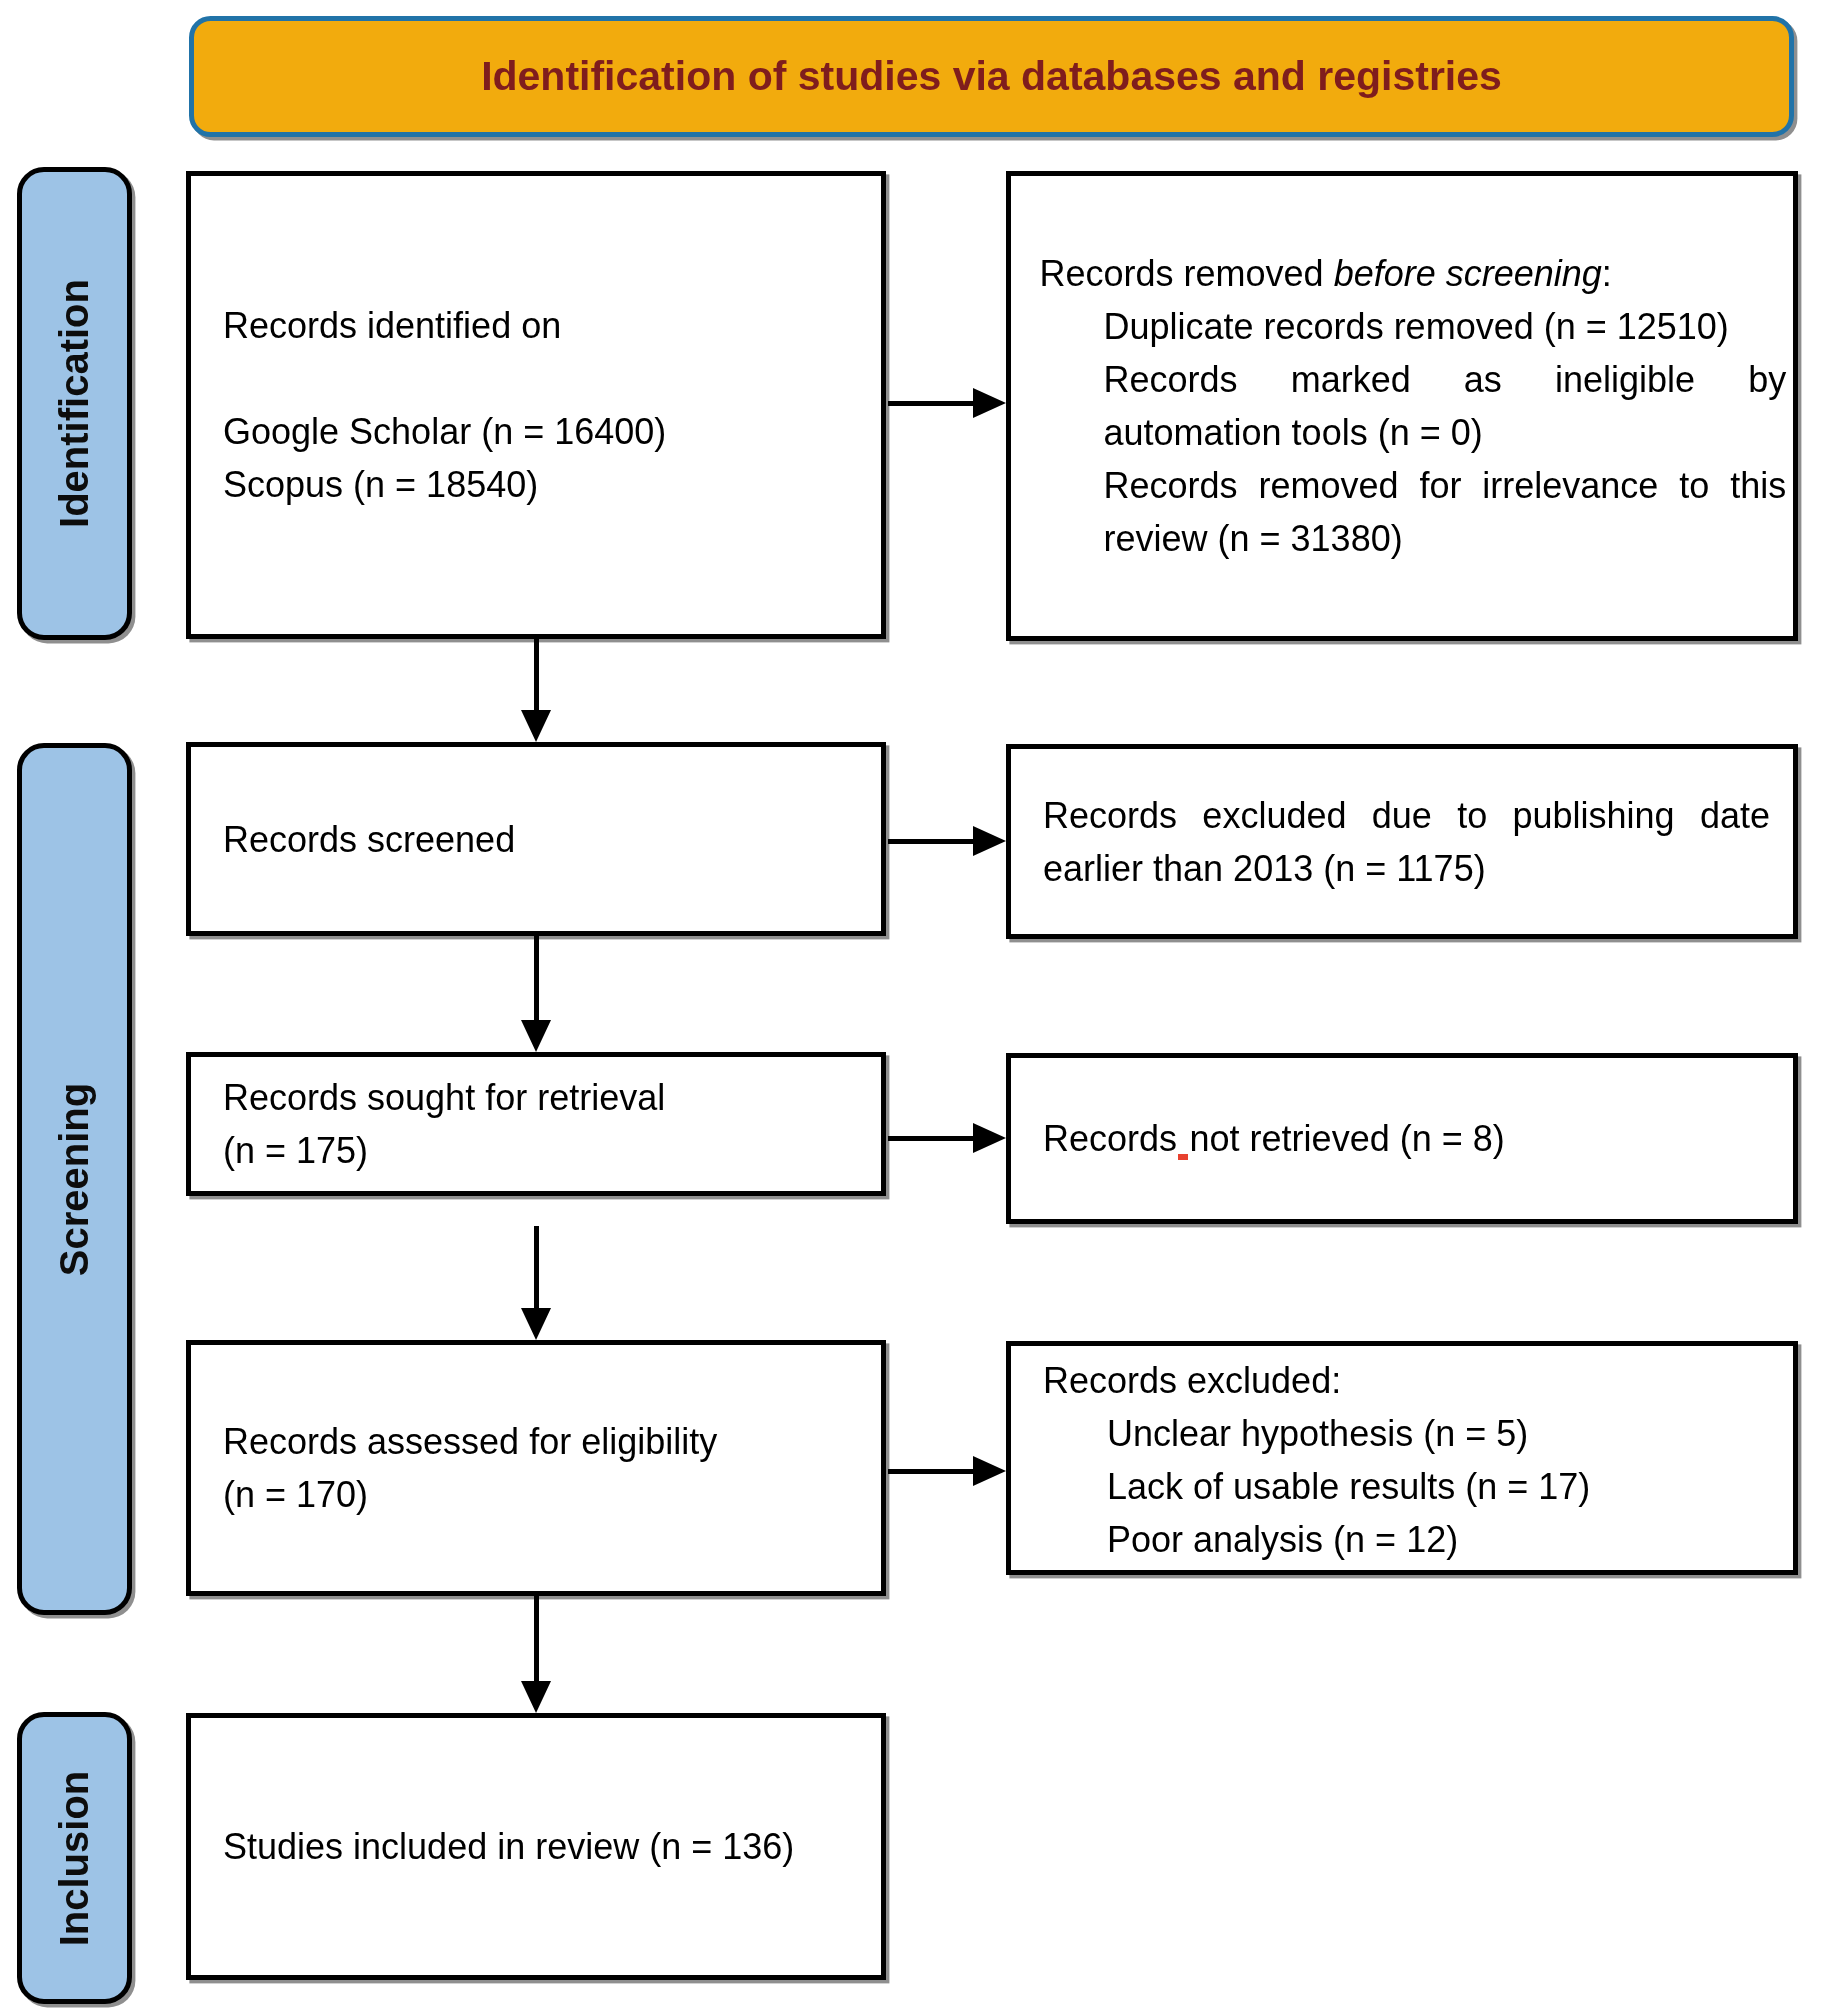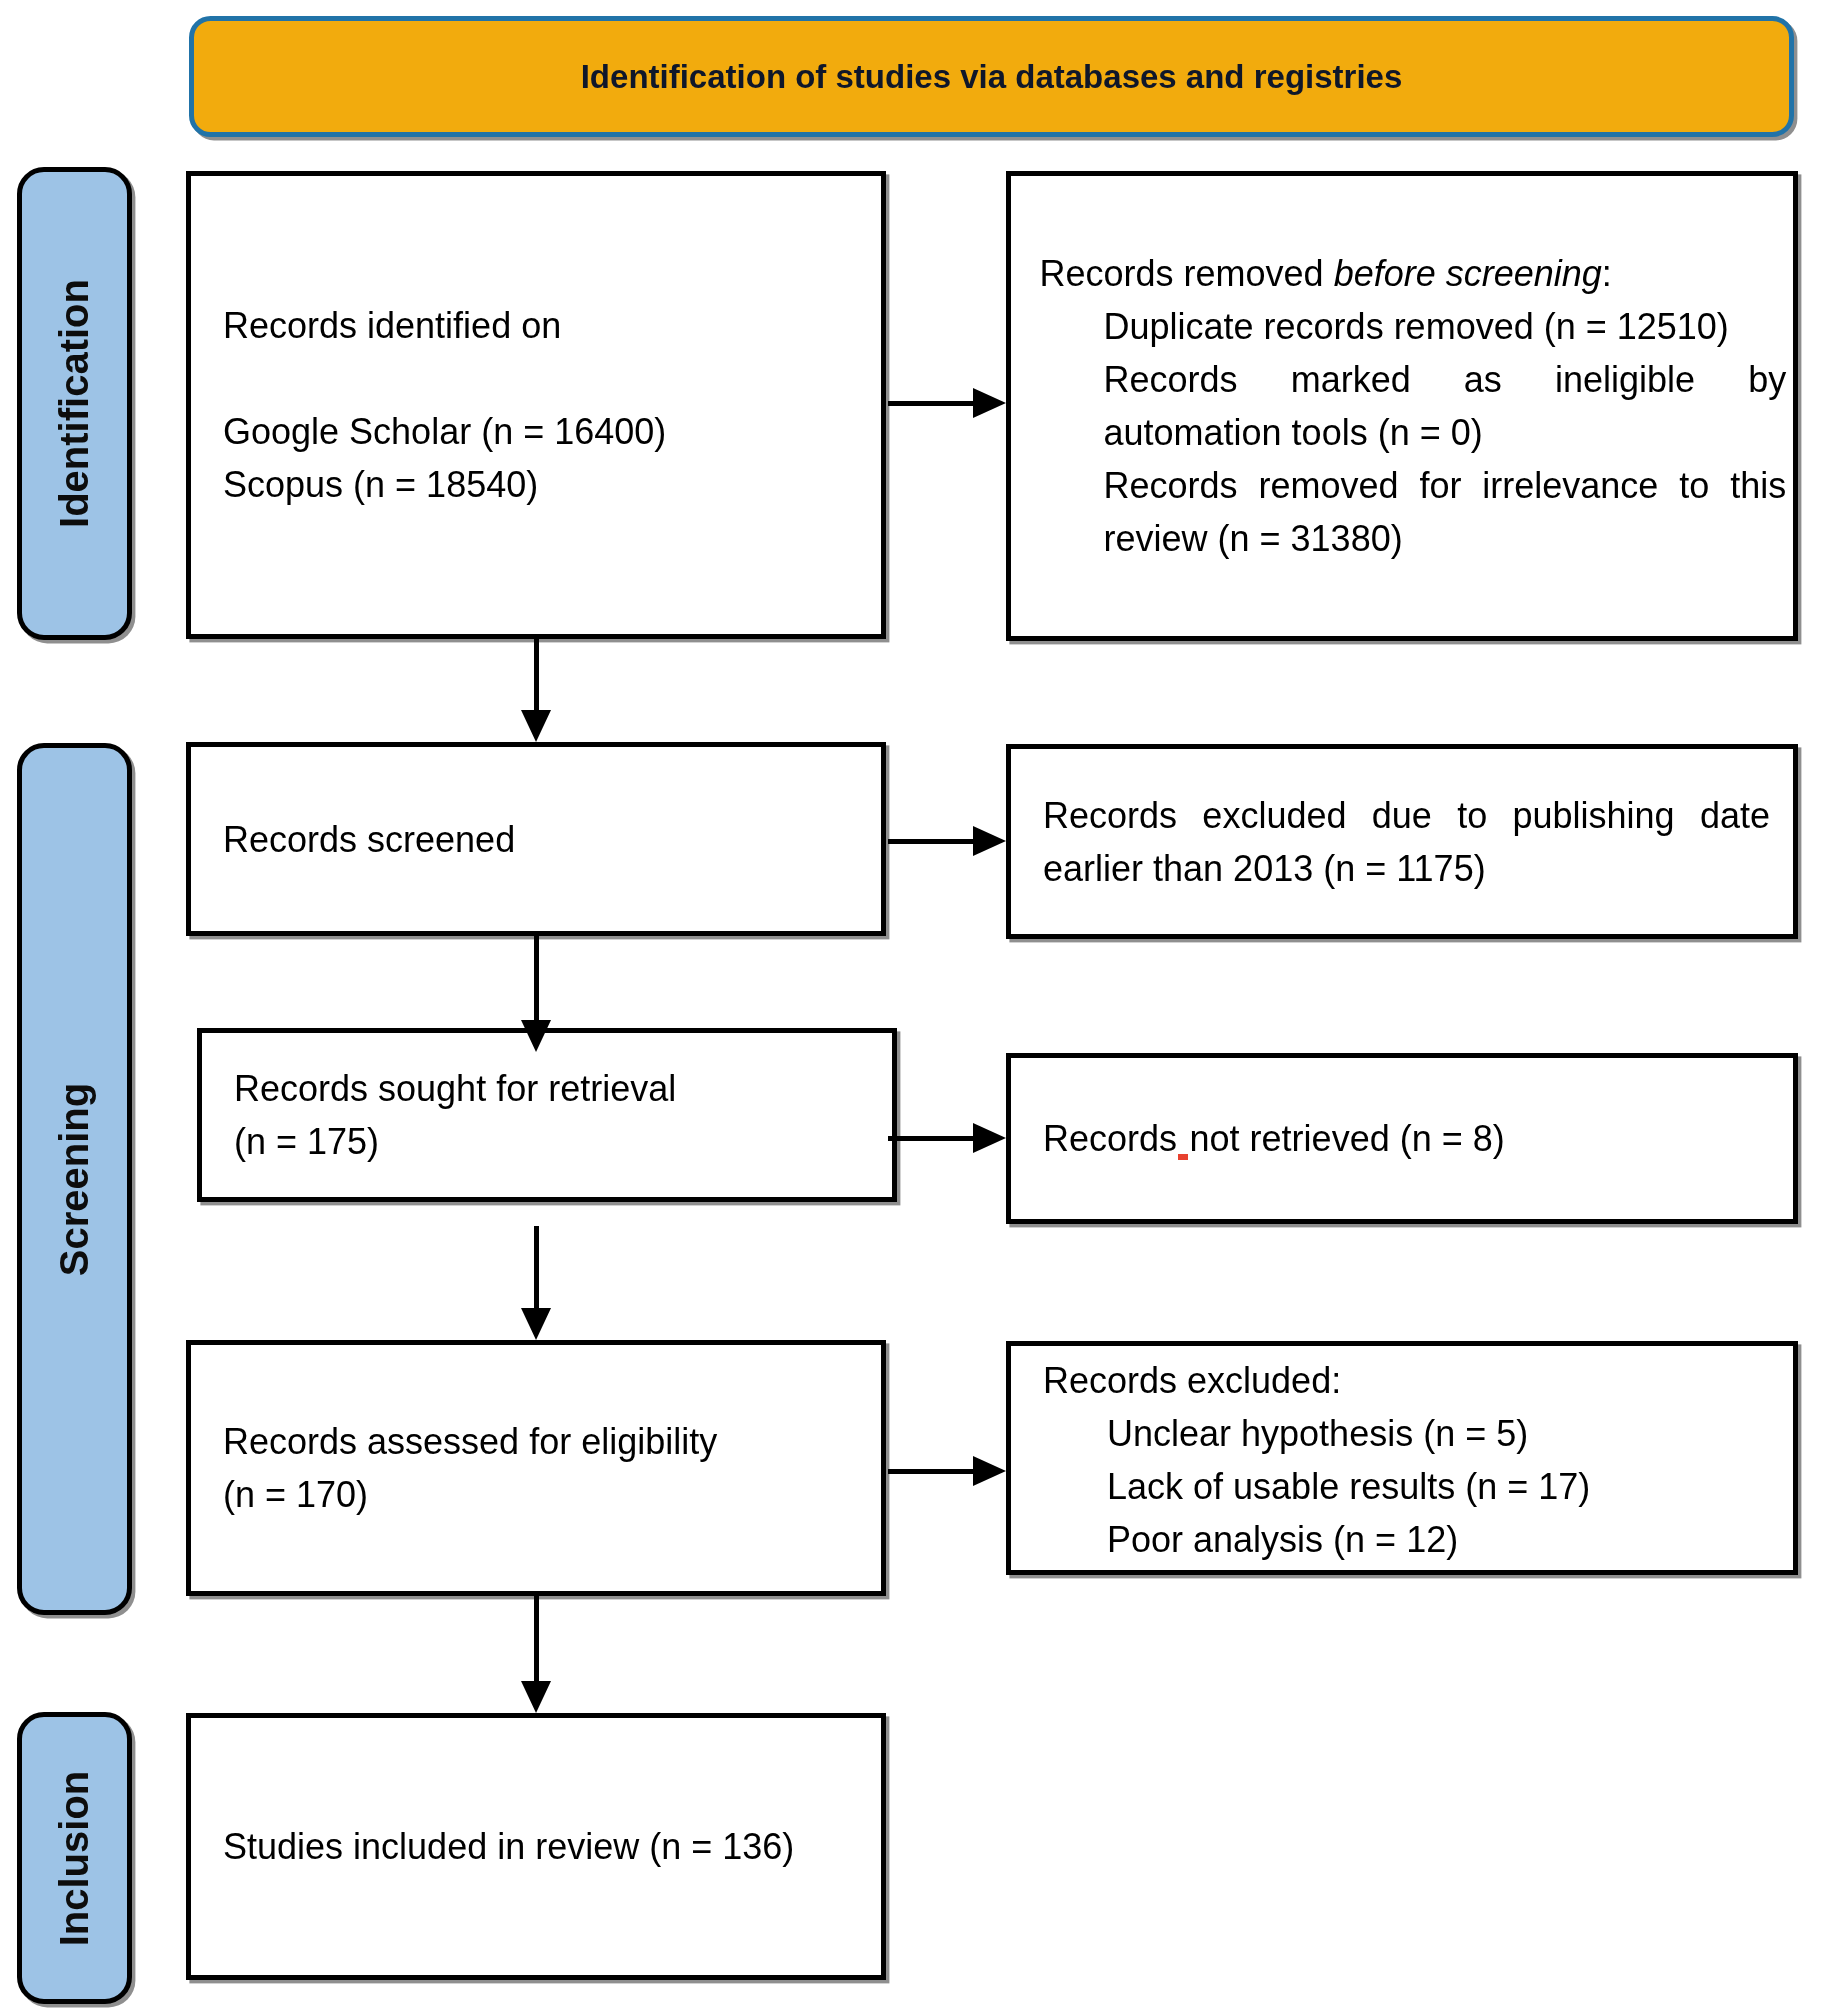--- a/index.html
+++ b/index.html
@@ -13,21 +13,21 @@
 
   
   .banner{
     left:189px;top:16px;width:1605px;height:121px;
     background:#F2AB0D;
     border:5.1px solid #2173A8;
     border-radius:21.6px;
     display:flex;align-items:center;justify-content:center;
     box-shadow:3.4px 3.4px 0 #8f8f8f;
   }
-  .banner span{font-size:33px;font-weight:bold;color:#0f172a;}
+  .banner span{font-size:41px;font-weight:bold;color:#7f1d1d;}
 
   
   .stage{
     left:17px;width:115px;
     background:#9DC3E6;
     border:5.7px solid #000;
     border-radius:27px;
     display:flex;align-items:center;justify-content:center;
     overflow:hidden;
     box-shadow:3.4px 3.4px 0 #8f8f8f;
@@ -48,21 +48,21 @@
     border:5.1px solid #000;
     display:flex;flex-direction:column;justify-content:center;
     font-size:36px;line-height:53px;
     box-shadow:3.4px 3.4px 0 #8f8f8f;
   }
   .mid{left:186px;width:700px;padding:0 23px 0 32px;}
   .right{left:1006px;width:792px;}
 
   .box-identified{top:171px;height:468px;}
   .box-screened{top:742px;height:194px;}
-  .box-sought{top:1028px;height:174px;margin-left:11px;}
+  .box-sought{top:1052px;height:144px;}
   .box-assessed{top:1340px;height:256px;}
   .box-included{top:1713px;height:267px;text-align:justify;}
 
   .box-removed{top:171px;height:470px;padding:0 6.8px 0 28.5px;text-align:justify;}
   .box-date{top:744px;height:195px;padding:0 23px 0 32px;text-align:justify;}
   .box-notretrieved{top:1053px;height:171px;padding:0 23px 0 32px;}
   .box-excluded{top:1341px;height:234px;padding:3px 23px 0 32px;}
 
   .indent{margin-left:64px;text-align:justify;}
   .gap-after{margin-bottom:53px;}

